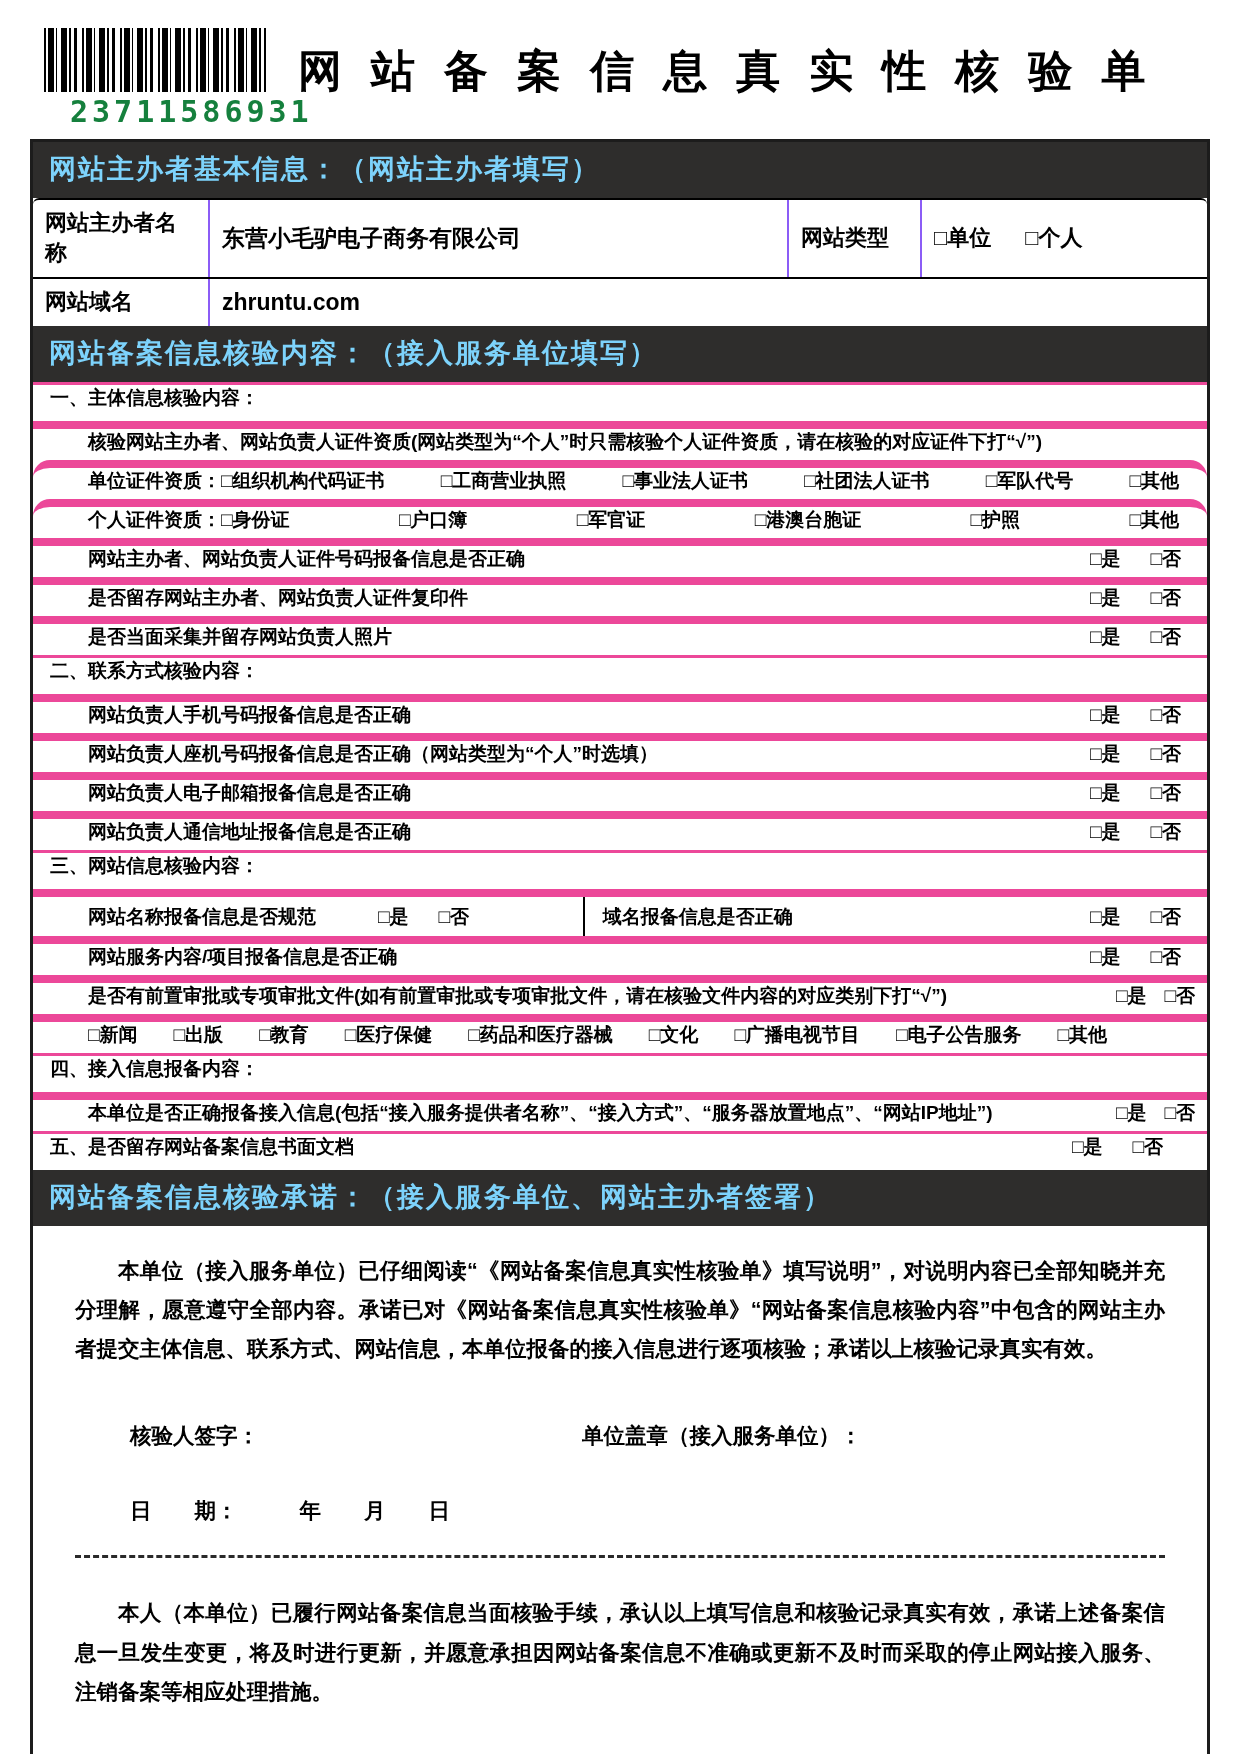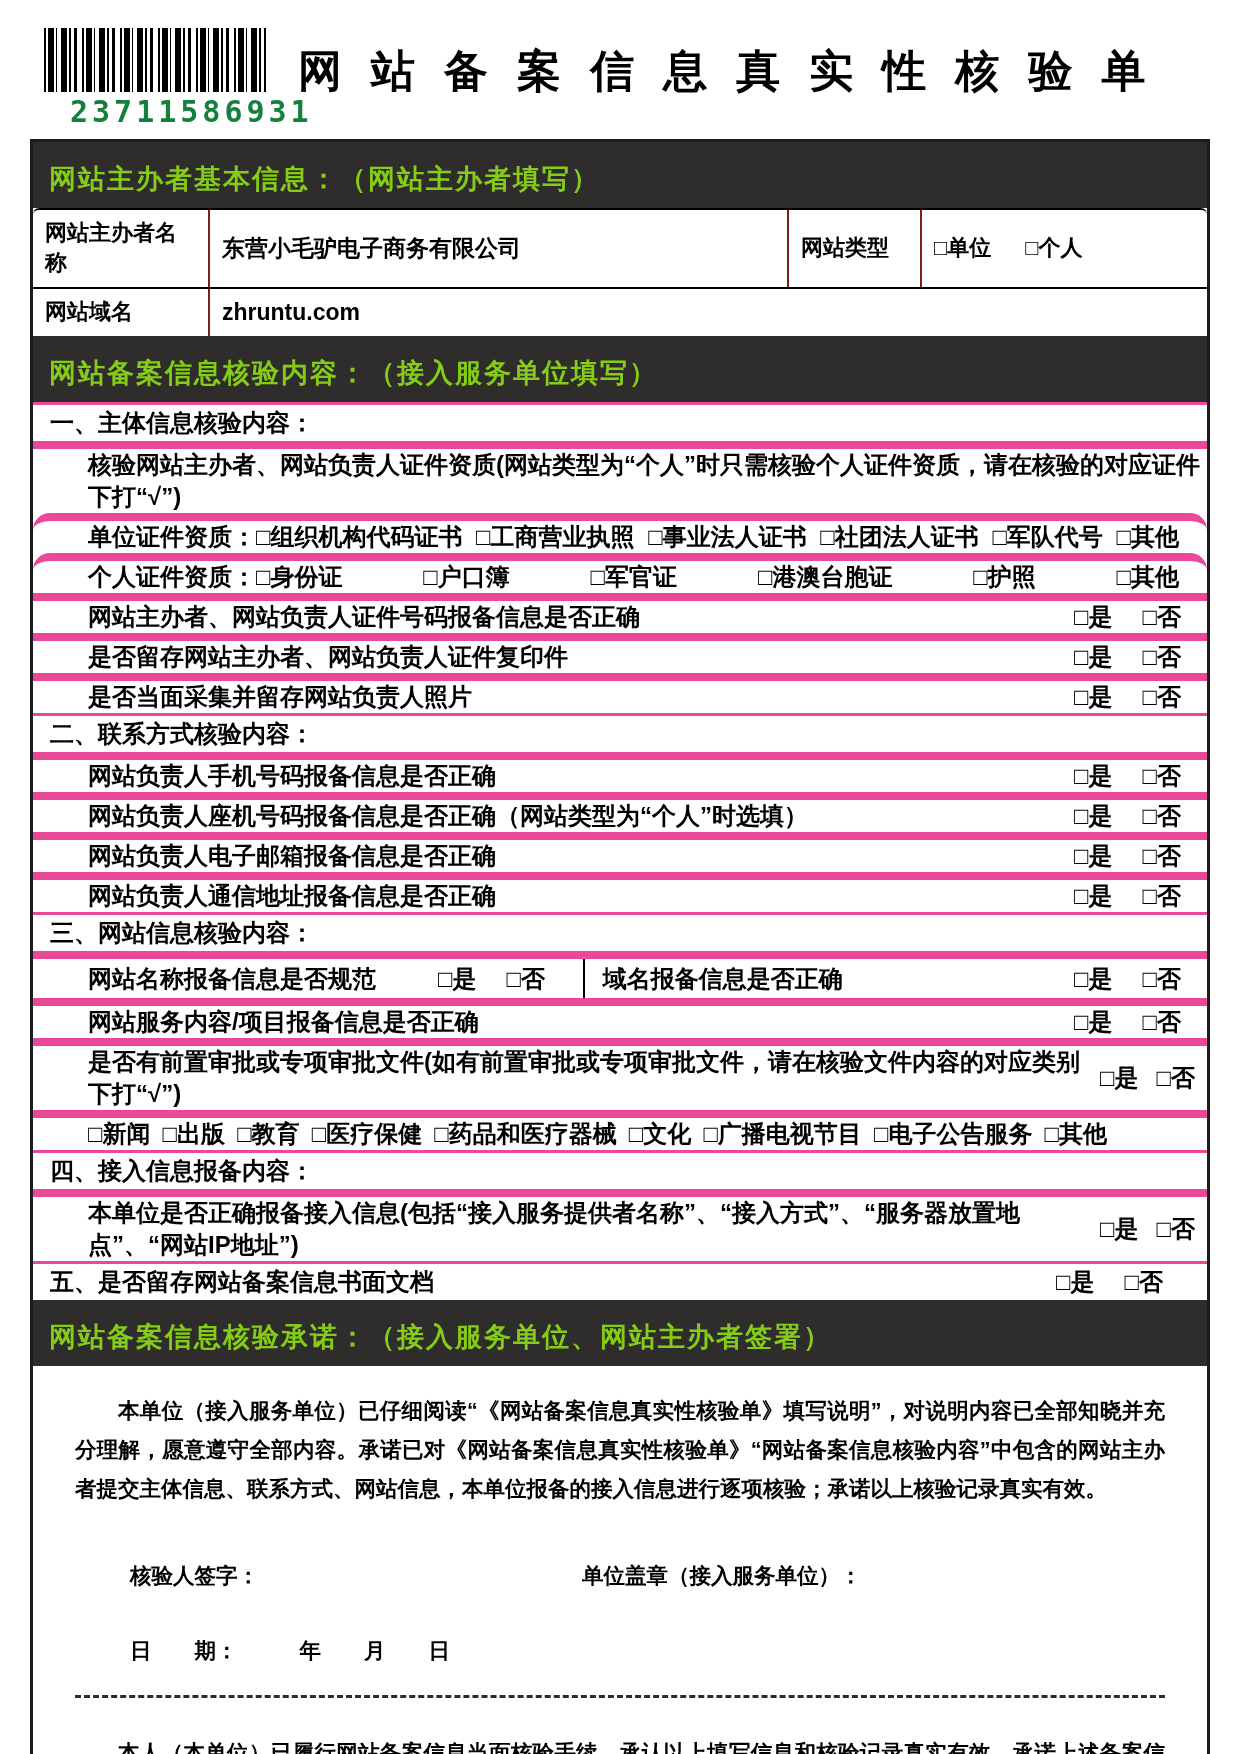--- a/index.html
+++ b/index.html
@@ -31,38 +31,38 @@
     padding-left:26px; margin-top:2px; color:#15803d;
   }
   .title {
     flex:1; margin:14px 0 0 26px; white-space:nowrap;
     font-size:44px; letter-spacing:0.66em; font-weight:bold;
   }
 
   
   .form { border:3px solid #1c1c1c; border-bottom-width:6px; }
   .bar {
-    background:#2e2d2c; color:#84cc16; font-size:27px;
-    padding:19px 16px 11px 16px; letter-spacing:2px;
+    background:#2e2d2c; color:#7dd3fc; font-size:27px;
+    padding:9px 16px 11px 16px; letter-spacing:2px;
   }
 
   
   .orow { display:grid; border-top:2px solid #000; font-size:22px; }
   .orow:first-of-type { border-top:none; }
   .orow.r1 { grid-template-columns:175px 1fr 133px 287px;border-radius:6px; }
   .orow.r2 { grid-template-columns:175px 1fr; }
   .ocell { padding:8px 10px 9px 12px; display:flex; align-items:center; }
-  .ocell + .ocell { border-left:2px solid #7f1d1d; }
+  .ocell + .ocell { border-left:2px solid #8b5cf6; }
   .ocell.val { font-size:23px; }
   .ocell.opts { gap:34px; }
 
   
   .trow {
     border-top:8px solid #ec4899; min-height:39px;
-    display:flex; align-items:center; font-size:24px;
+    display:flex; align-items:flex-start; font-size:19px;
   }
   .sec  { padding-left:17px; border-top-width:3px; }
   .ind  { padding-left:55px; }
   .spread { justify-content:space-between; padding-right:28px;border-radius:17px; }
   .grp { display:flex; }
   .ynr { justify-content:space-between; padding-right:26px; }
   .yn  { display:flex; gap:30px; flex:0 0 auto; margin-left:18px; }
   .tight { padding-right:12px; }
   .tight .yn { gap:18px; margin-left:8px; }
   .cats { justify-content:space-between; padding:0 100px 0 55px; }

